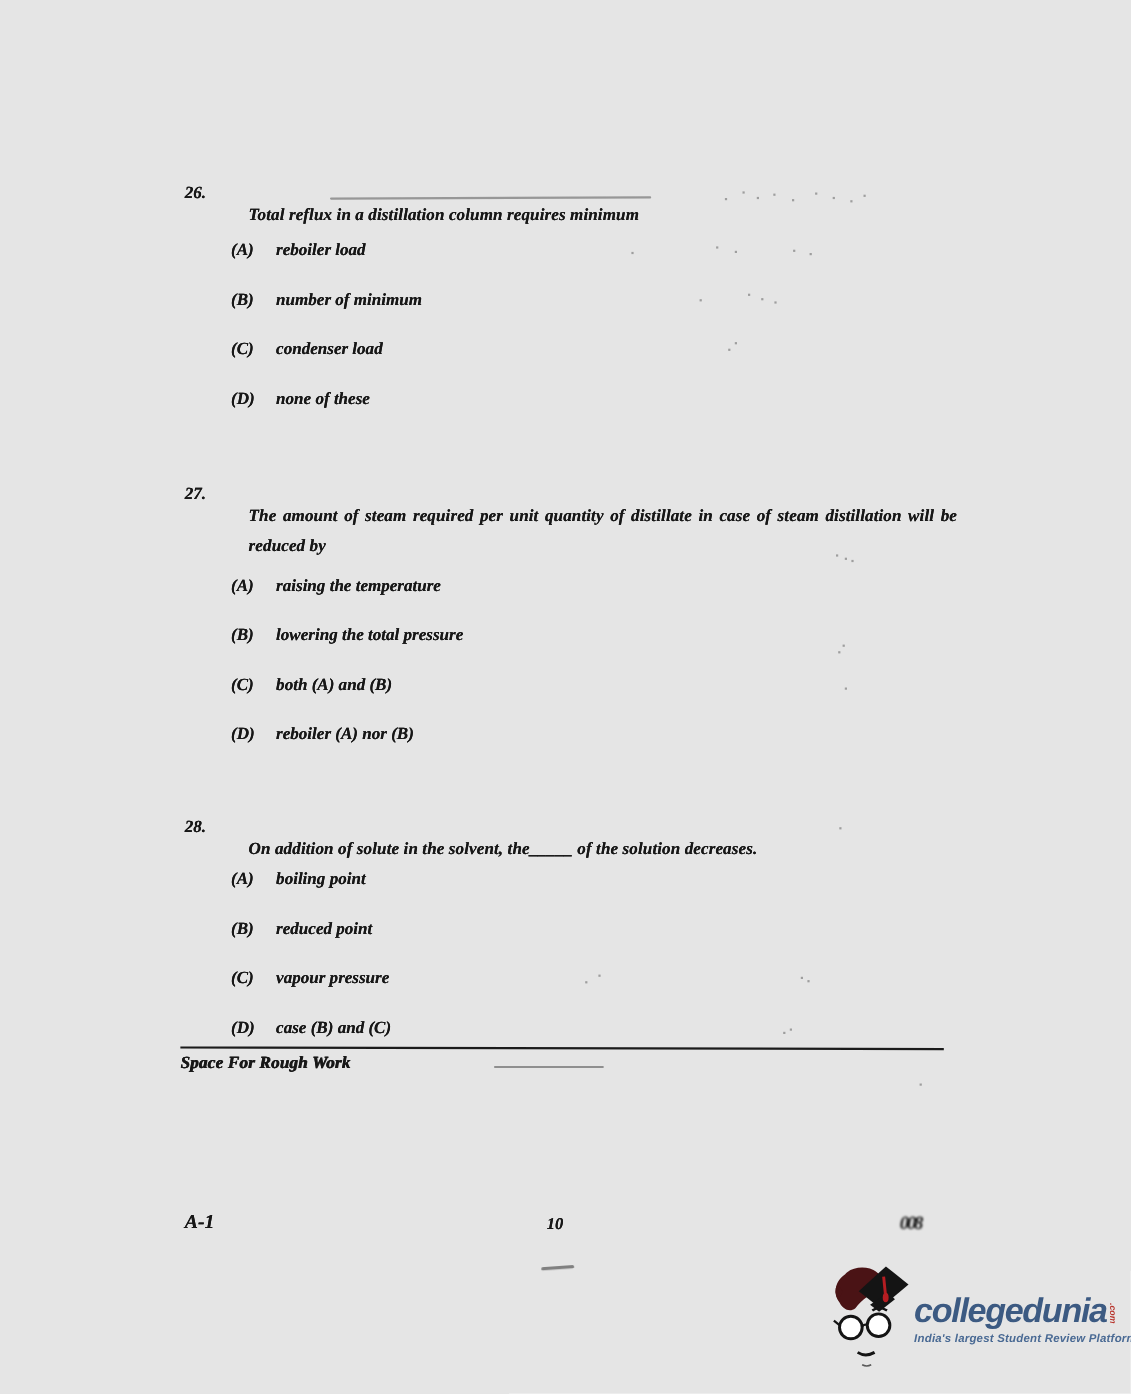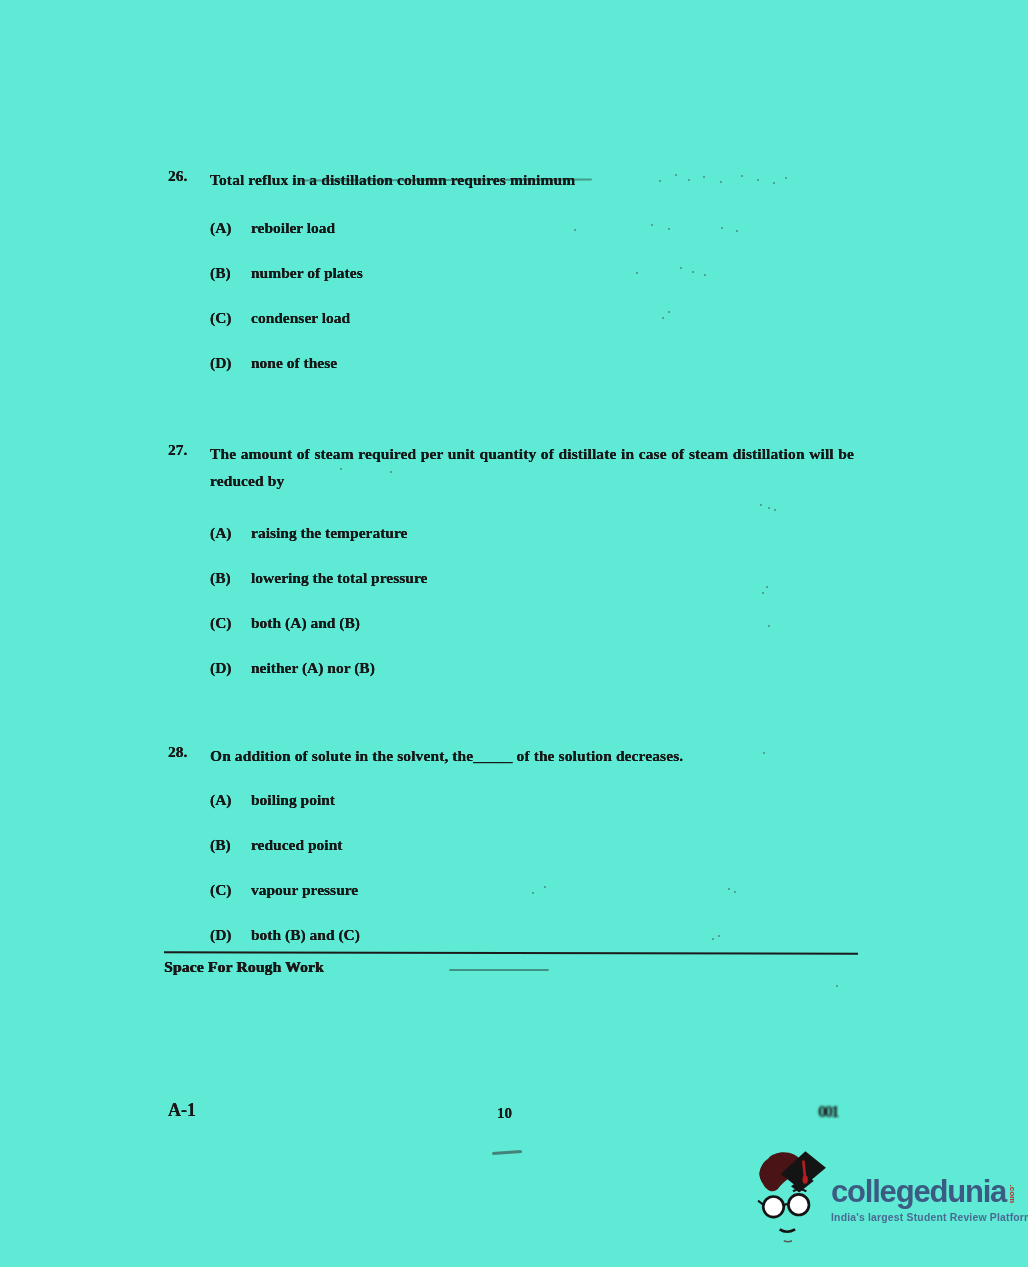--- a/index.html
+++ b/index.html
@@ -4,31 +4,31 @@
 <style>
   html,body{margin:0;padding:0;}
   body{
     width:1028px;height:1267px;
     background:#ffffff;
     font-family:"Liberation Serif", serif;
     color:#171717;
     position:relative;
     overflow:hidden;
   }
-  .page{position:absolute;inset:0;background:#5eead4;}
+  .page{position:absolute;inset:0;background:#e5e5e5;font-style:italic;}
 
   
   .question{position:absolute;left:0;right:0;}
   .q-num{
     position:absolute;left:168px;top:0;
     font-weight:bold;font-size:15.5px;line-height:20px;
     text-shadow:0 0 .4px #111;
   }
   .q-text{
-    position:absolute;left:210px;top:0;margin:0;
+    position:absolute;left:210px;top:0;margin:16px;
     font-weight:bold;font-size:15.5px;line-height:27px;
     text-shadow:0 0 .35px #111;
     letter-spacing:.1px;
   }
   .q27 .q-text{width:644px;text-align:justify;}
   .options{
     position:absolute;left:210px;
     display:flex;flex-direction:column;gap:25px;
   }
   .q26 .options{top:52px;}
@@ -111,21 +111,21 @@
   <section class="question q26" style="top:166px;">
     <span class="q-num">26.</span>
     <p class="q-text">Total reflux in a distillation column requires minimum</p>
     <div class="options">
       <div class="option">
         <span class="opt-label">(A)</span>
         <span class="opt-text">reboiler load</span>
       </div>
       <div class="option">
         <span class="opt-label">(B)</span>
-        <span class="opt-text">number of plates</span>
+        <span class="opt-text">number of minimum</span>
       </div>
       <div class="option">
         <span class="opt-label">(C)</span>
         <span class="opt-text">condenser load</span>
       </div>
       <div class="option">
         <span class="opt-label">(D)</span>
         <span class="opt-text">none of these</span>
       </div>
     </div>
@@ -142,21 +142,21 @@
       <div class="option">
         <span class="opt-label">(B)</span>
         <span class="opt-text">lowering the total pressure</span>
       </div>
       <div class="option">
         <span class="opt-label">(C)</span>
         <span class="opt-text">both (A) and (B)</span>
       </div>
       <div class="option">
         <span class="opt-label">(D)</span>
-        <span class="opt-text">neither (A) nor (B)</span>
+        <span class="opt-text">reboiler (A) nor (B)</span>
       </div>
     </div>
   </section>
 
   <section class="question q28" style="top:742px;">
     <span class="q-num">28.</span>
     <p class="q-text">On addition of solute in the solvent, the_____ of the solution decreases.</p>
     <div class="options">
       <div class="option">
         <span class="opt-label">(A)</span>
@@ -165,31 +165,31 @@
       <div class="option">
         <span class="opt-label">(B)</span>
         <span class="opt-text">reduced point</span>
       </div>
       <div class="option">
         <span class="opt-label">(C)</span>
         <span class="opt-text">vapour pressure</span>
       </div>
       <div class="option">
         <span class="opt-label">(D)</span>
-        <span class="opt-text">both (B) and (C)</span>
+        <span class="opt-text">case (B) and (C)</span>
       </div>
     </div>
   </section>
 
   <div class="rough-rule"></div>
   <div class="rough-label">Space For Rough Work</div>
 
   <div class="footer-left">A-1</div>
   <div class="footer-center">10</div>
-  <div class="footer-right">001</div>
+  <div class="footer-right">008</div>
 
   <div class="strike strike1"></div>
   <div class="strike strike2"></div>
   <div class="speck s1"></div>
   <div class="speck s2"></div>
   <div class="speck s3"></div>
   <div class="speck s4"></div>
   <div class="speck s5"></div>
   <div class="speck s6"></div>
   <div class="speck s7"></div>

